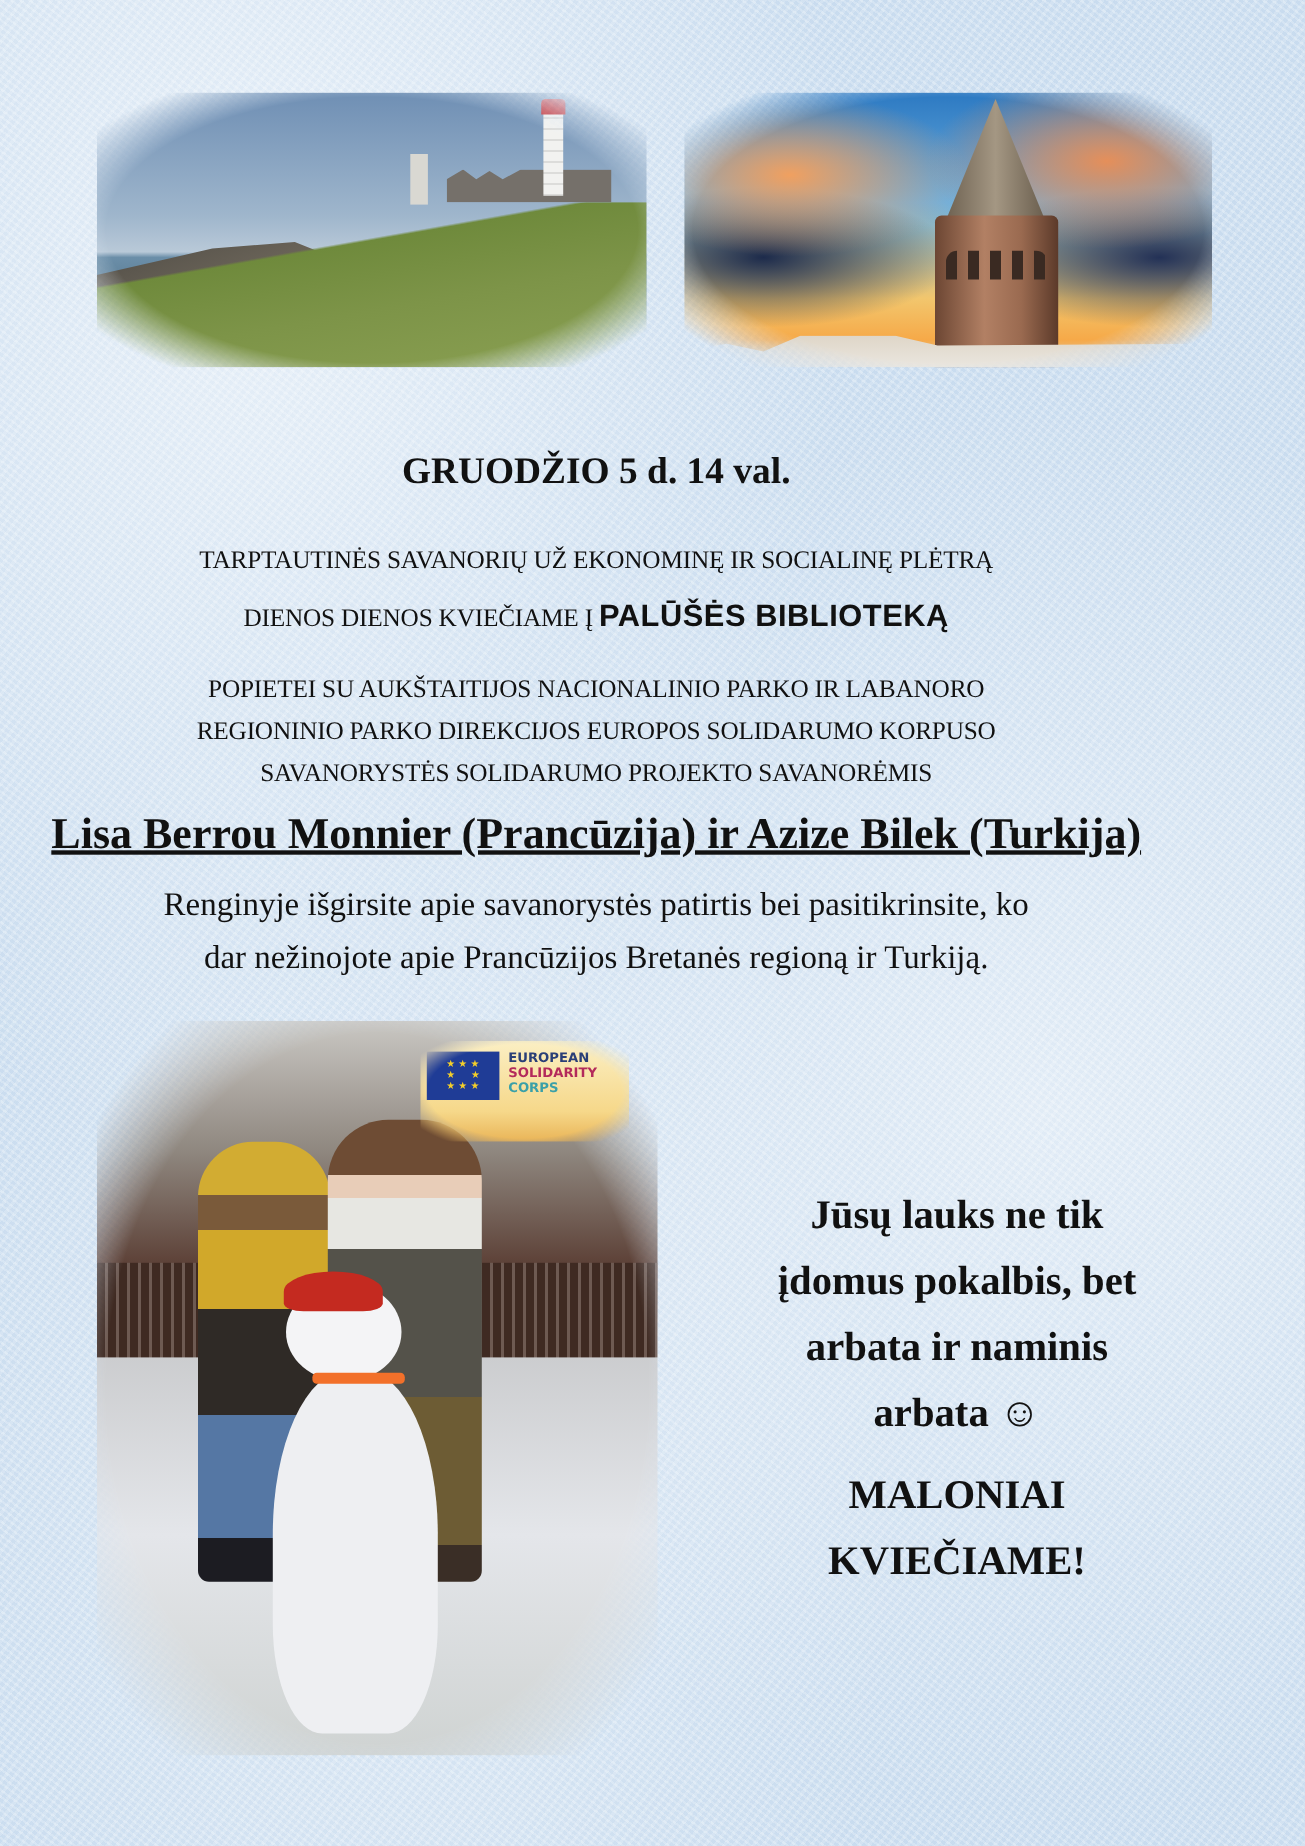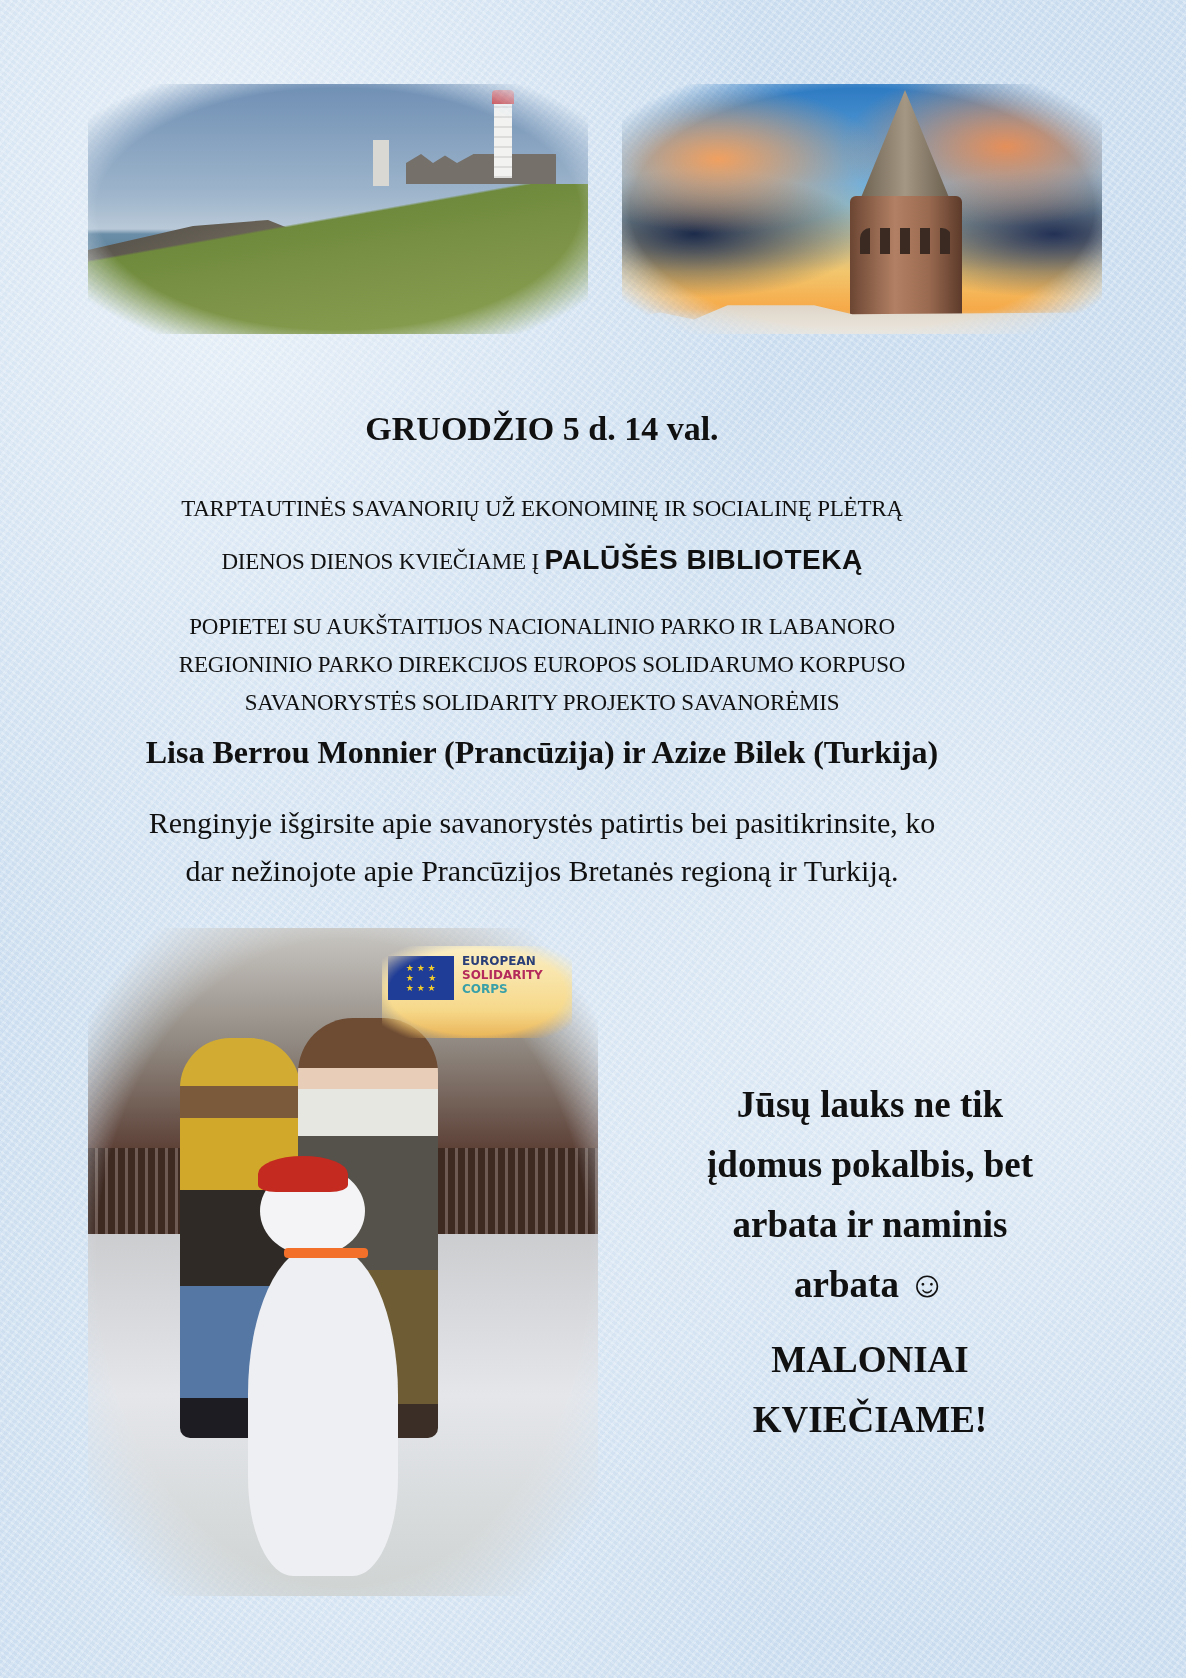--- a/index.html
+++ b/index.html
@@ -85,21 +85,21 @@
 
   .center { position:absolute; left:0; width:1084px; text-align:center; }
   #date-heading { top:410px; font-size:34px; font-weight:bold; }
   .caps { font-size:23px; letter-spacing:-0.2px; }
   #line-occasion-1 { top:480px;margin-top:16px; }
   #line-occasion-2 { top:544px; }
   #line-occasion-2 b { font-size:28px; font-weight:bold; font-family:"Liberation Sans", sans-serif; letter-spacing:0.5px; }
   #line-afternoon-1 { top:614px; }
   #line-afternoon-2 { top:652px; }
   #line-afternoon-3 { top:690px; }
-  #volunteer-names { top:734px; font-size:32px; font-weight:bold; }
+  #volunteer-names { top:734px; font-size:40px; font-weight:bold;text-decoration:underline; }
   #desc-1 { top:806px; font-size:30px; }
   #desc-2 { top:854px; font-size:30px; }
 
   .side { position:absolute; left:620px; width:500px; text-align:center; font-weight:bold; font-size:37px; line-height:60px; }
   #refreshments { top:1075px; }
   #welcome { top:1330px; line-height:60px; }
 </style>
 </head>
 <body>
 
@@ -121,21 +121,21 @@
 <div class="center" id="date-heading">GRUODŽIO 5 d. 14 val.</div>
 
 <div class="center caps" id="line-occasion-1">TARPTAUTINĖS SAVANORIŲ UŽ EKONOMINĘ IR SOCIALINĘ PLĖTRĄ</div>
 <div class="center caps" id="line-occasion-2">
   <span>DIENOS  DIENOS KVIEČIAME Į</span>
   <b>PALŪŠĖS BIBLIOTEKĄ</b>
 </div>
 
 <div class="center caps" id="line-afternoon-1">POPIETEI SU AUKŠTAITIJOS NACIONALINIO PARKO IR LABANORO</div>
 <div class="center caps" id="line-afternoon-2">REGIONINIO PARKO DIREKCIJOS EUROPOS SOLIDARUMO KORPUSO</div>
-<div class="center caps" id="line-afternoon-3">SAVANORYSTĖS SOLIDARITY PROJEKTO SAVANORĖMIS</div>
+<div class="center caps" id="line-afternoon-3">SAVANORYSTĖS SOLIDARUMO PROJEKTO SAVANORĖMIS</div>
 
 <div class="center" id="volunteer-names">Lisa Berrou Monnier (Prancūzija) ir Azize Bilek (Turkija)</div>
 
 <div class="center" id="desc-1">Renginyje išgirsite apie savanorystės patirtis bei pasitikrinsite, ko</div>
 <div class="center" id="desc-2">dar nežinojote apie Prancūzijos Bretanės regioną ir Turkiją.</div>
 
 <div class="photo" id="photo-volunteers" title="Two volunteers with a snowman in a snowy yard">
   <div class="fence"></div>
   <div class="person1"></div>
   <div class="person2"></div>

